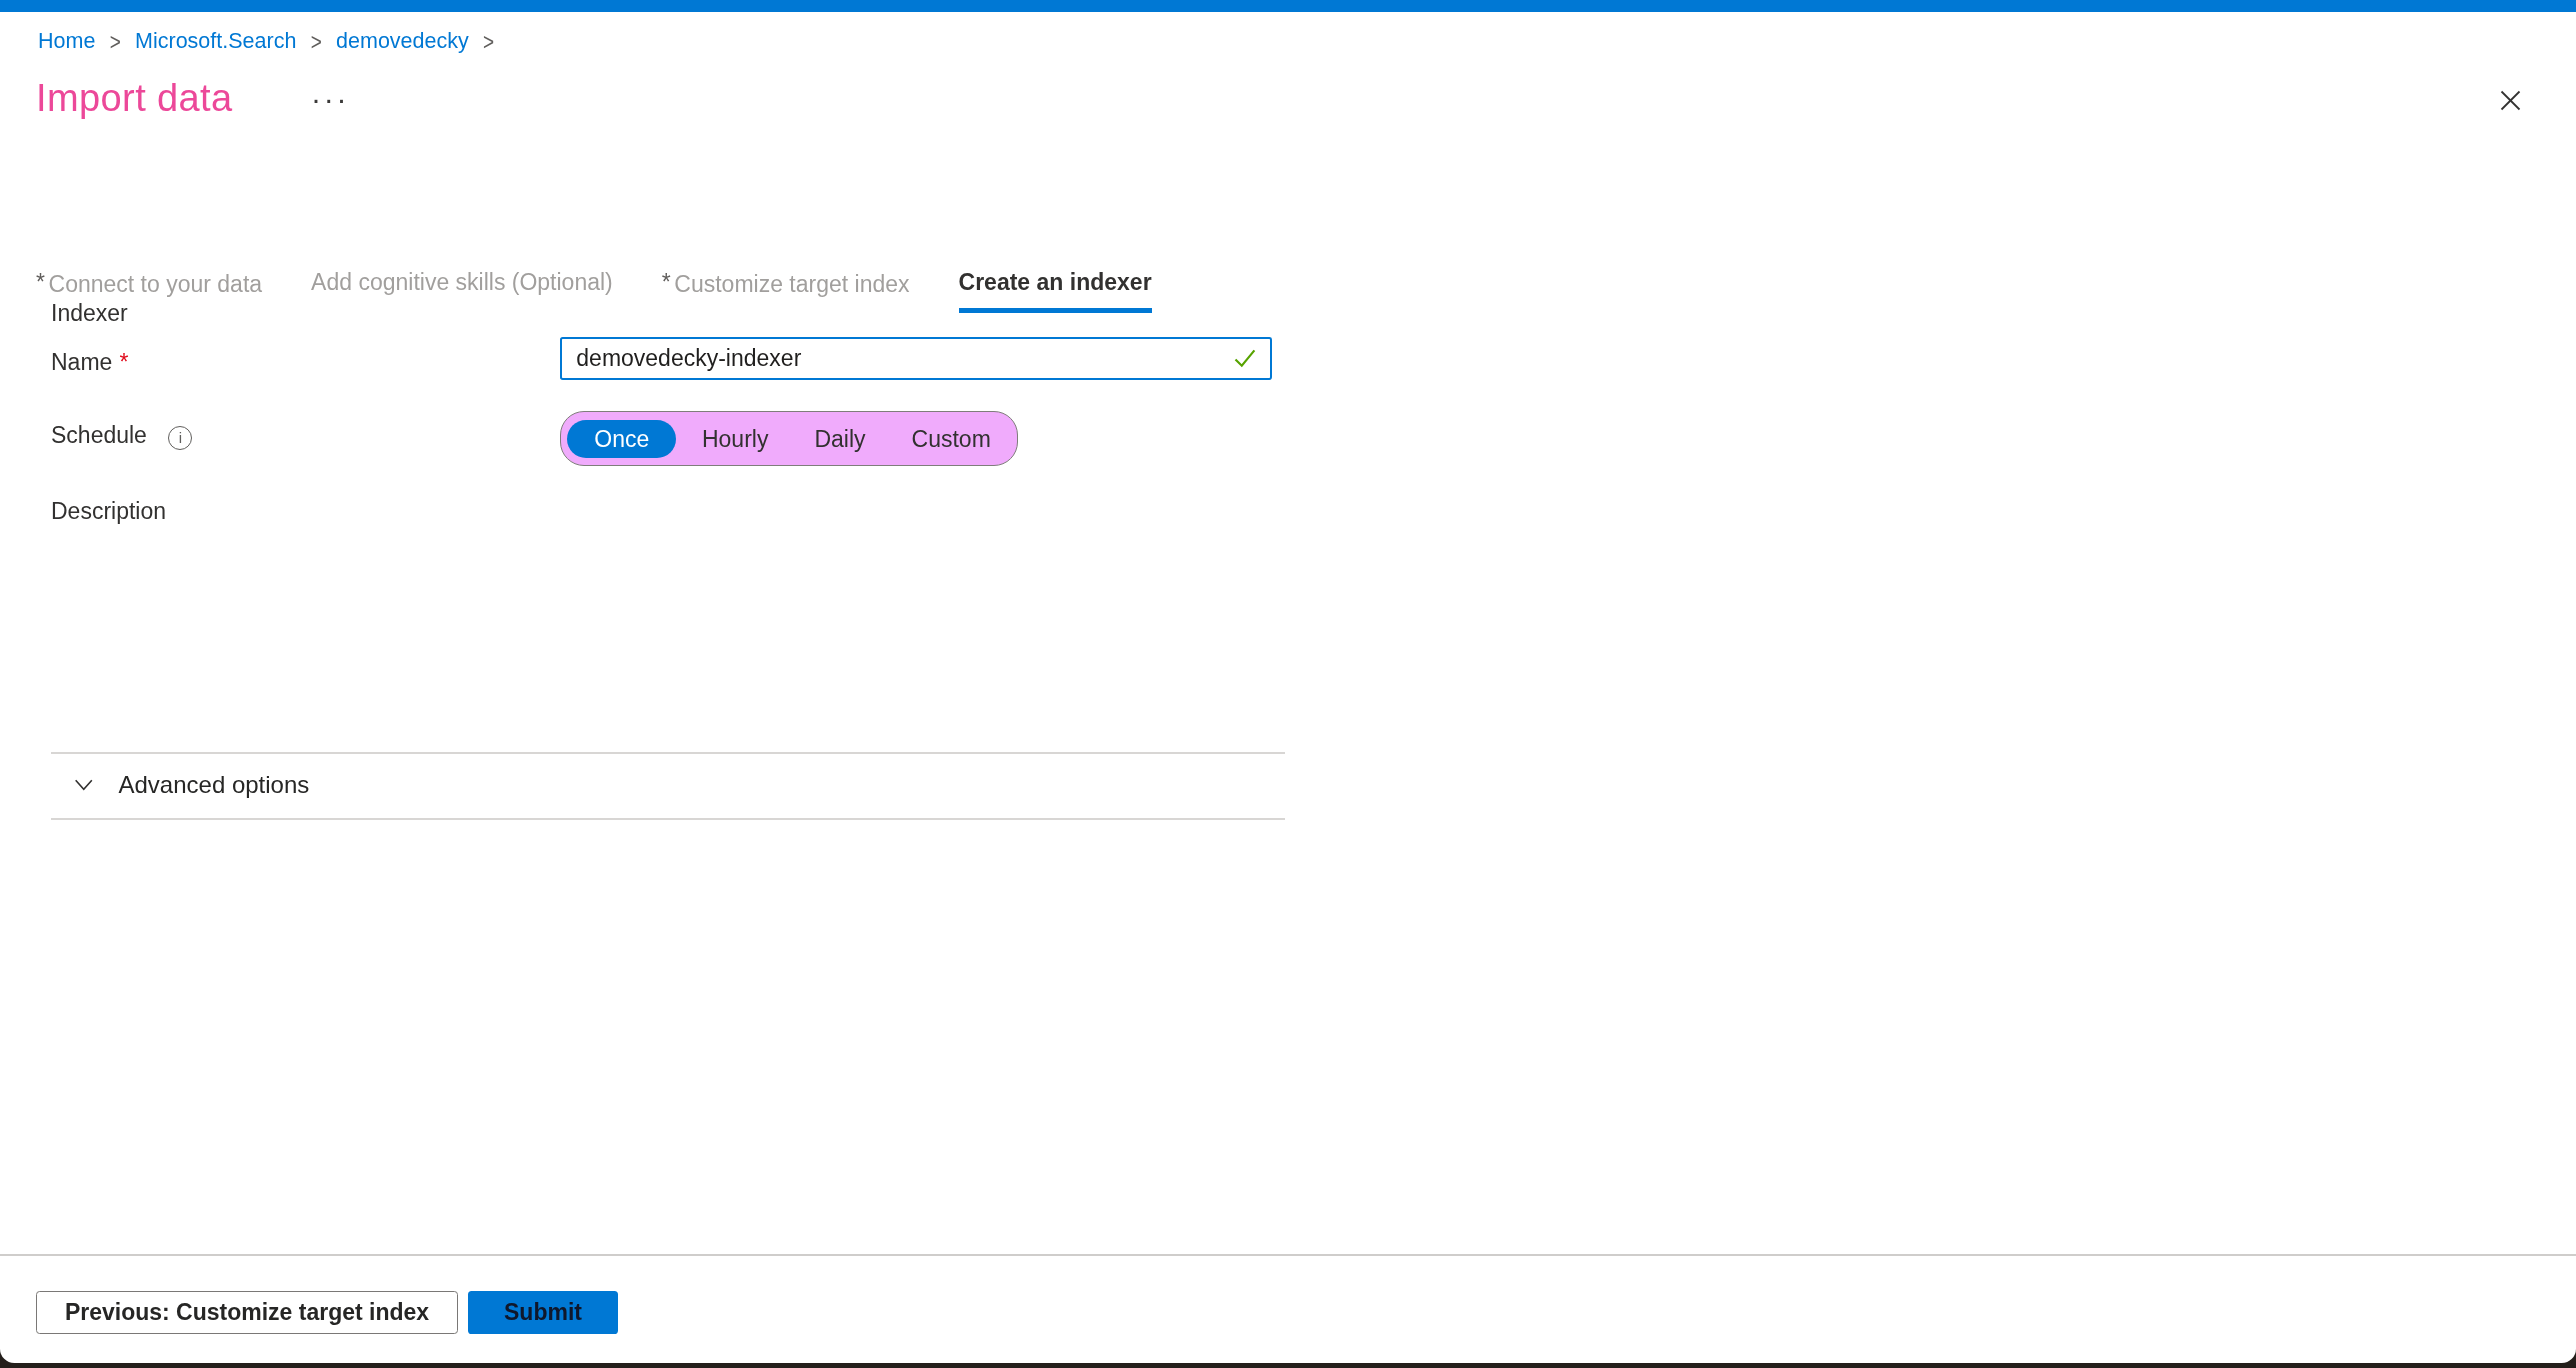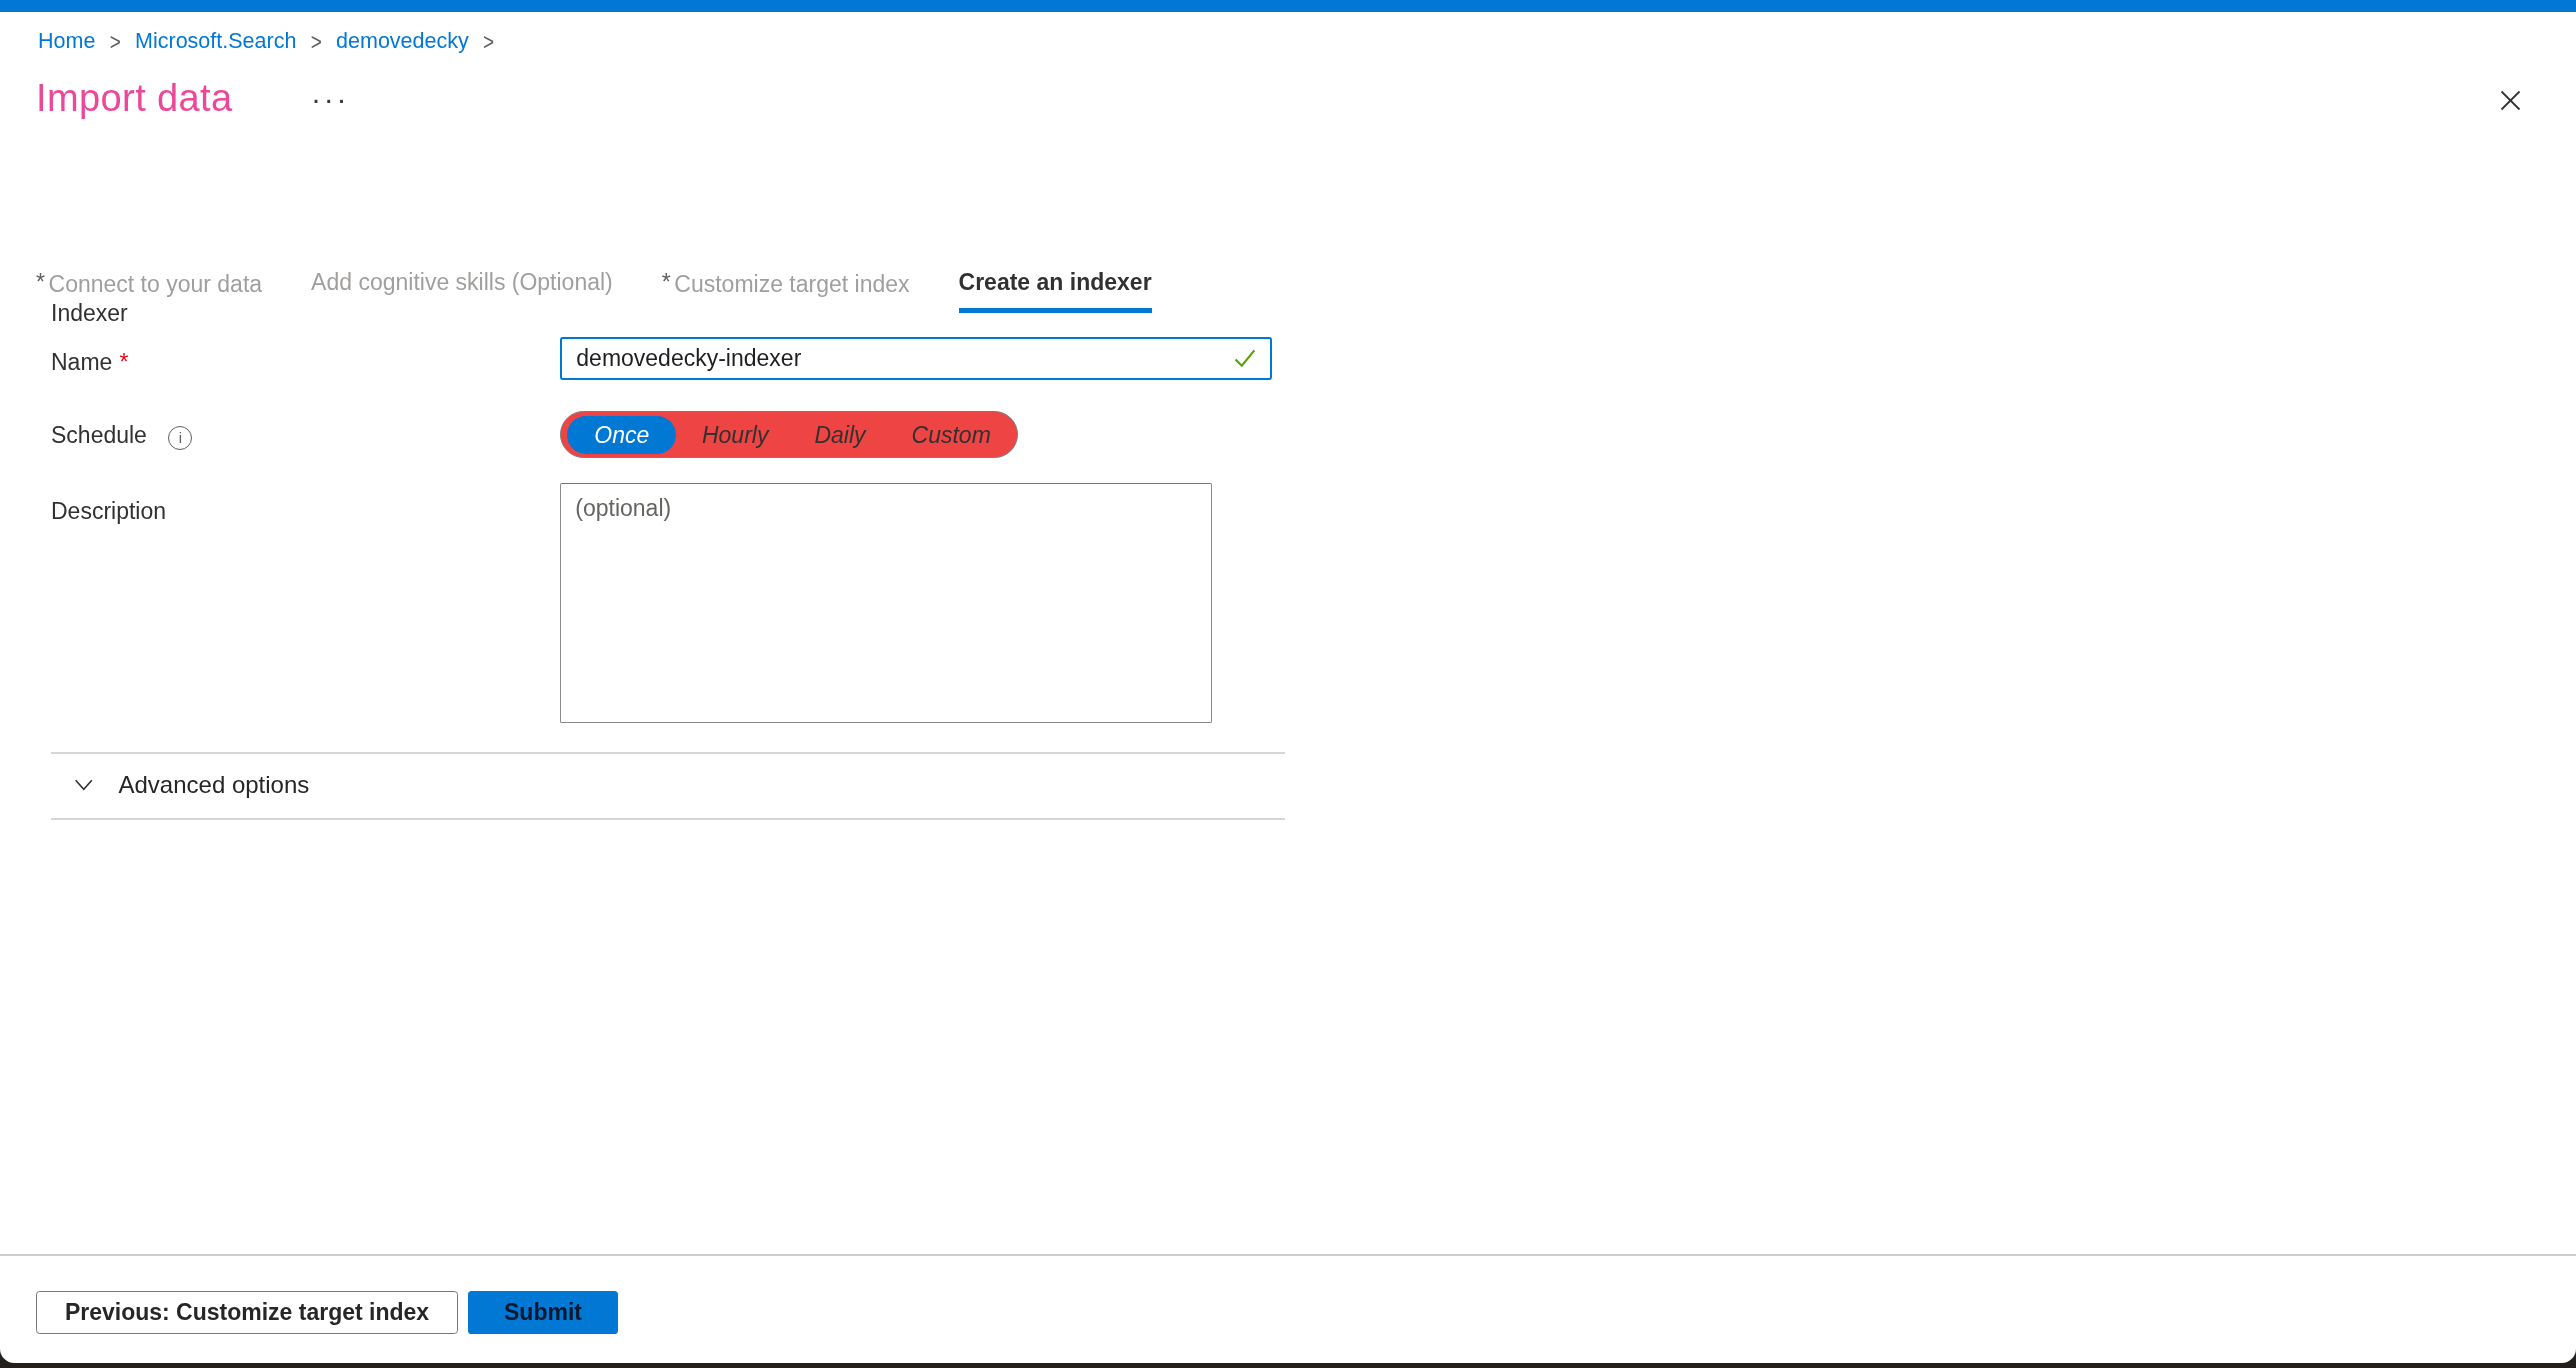--- a/index.html
+++ b/index.html
@@ -85,25 +85,24 @@
   .check-icon { position: absolute; right: 14.3px; top: 8px; }
 
   .info-icon {
     width: 24px; height: 24px; margin-left: 21.5px;
     border: 1.8px solid #5f5e5c; border-radius: 50%;
     color: #5f5e5c; font-size: 15px; line-height: 20.6px;
     display: inline-flex; align-items: center; justify-content: center;
     cursor: pointer; font-style: normal;
   }
   .segmented {
-    position: absolute; left: 560px; top: 411px; height: 47px;
+    position: absolute; left: 560px; top: 411px; height: 55px;
     border: 1.8px solid #7f7d7b; border-radius: 24px;
     display: inline-flex; align-items: center; padding: 0 3.6px;
-    background: #ef4444;
-    font-style: italic;
+    background: #f0abfc;
   }
   .seg-opt {
     font-size: 23px; color: #323130; padding: 0 23px;
     height: 38px; line-height: 38px; cursor: pointer;
     border-radius: 19.7px; white-space: nowrap;
   }
   .seg-opt.selected {
     background: #0078d4; color: #ffffff; padding: 0 27px; margin: 0 2.7px;
   }
   .desc-textarea {
@@ -204,21 +203,20 @@
     <i class="info-icon">i</i>
   </div>
   <div class="segmented">
     <span class="seg-opt selected">Once</span>
     <span class="seg-opt">Hourly</span>
     <span class="seg-opt">Daily</span>
     <span class="seg-opt">Custom</span>
   </div>
 
   <div class="field-label lbl-description">Description</div>
-  <textarea class="desc-textarea" placeholder="(optional)" style=""></textarea>
 
   <div class="divider div-adv-top"></div>
   <div class="advanced-row">
     <svg width="21.5" height="21.5" viewBox="0 0 24 24">
       <polyline points="3,7 12,17 21,7" stroke="#323130" stroke-width="1.8" fill="none"></polyline>
     </svg>
     <span class="advanced-label">Advanced options</span>
   </div>
   <div class="divider div-adv-bottom"></div>
 

